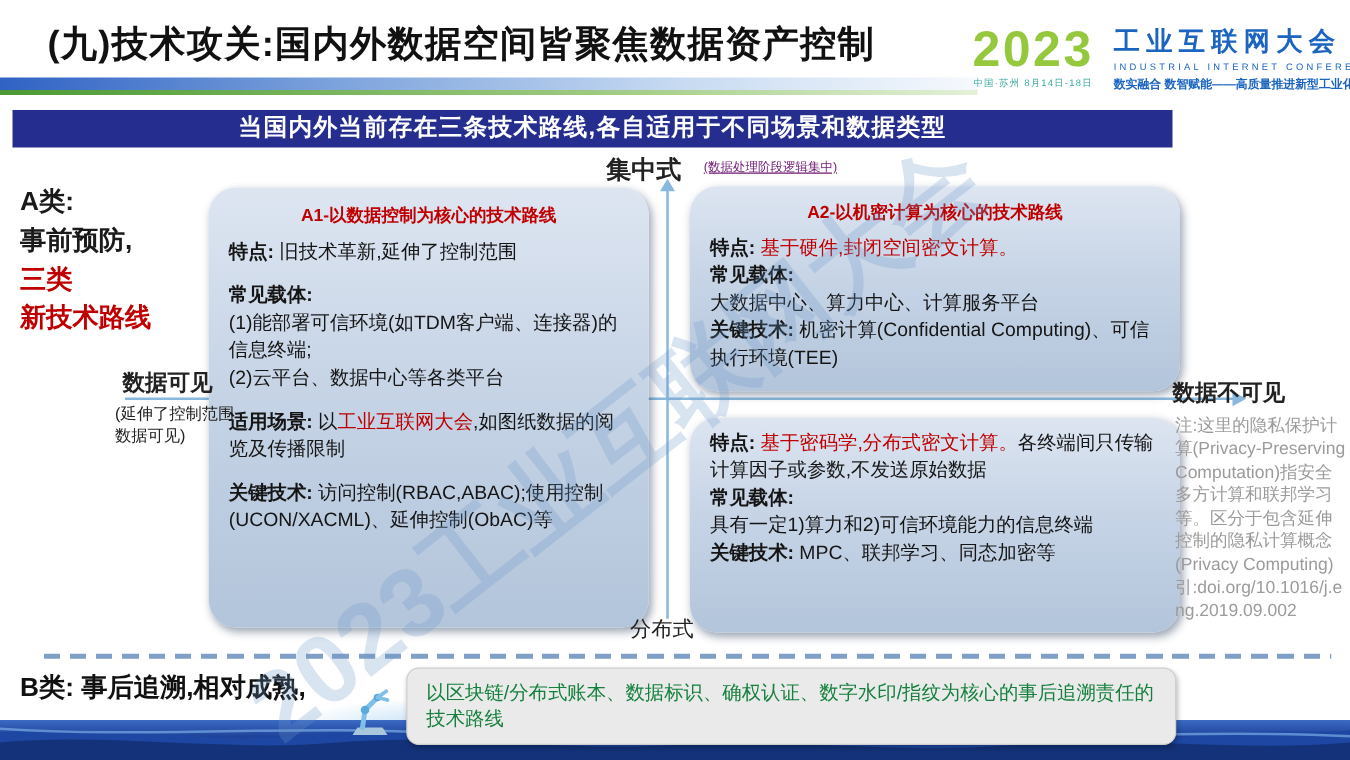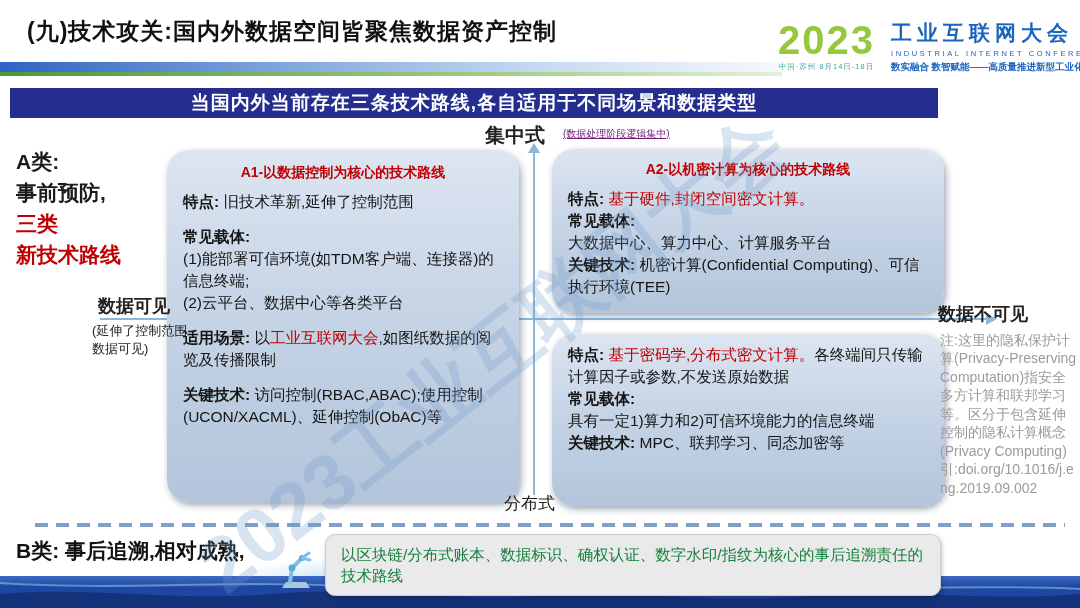--- a/index.html
+++ b/index.html
@@ -1,21 +1,21 @@
 <!DOCTYPE html>
 <html><head>
 <meta charset="utf-8">
 <style>
   html,body{margin:0;padding:0;}
   .slide{
     position:relative; width:1080px; height:608px; background:#ffffff;
     overflow:hidden; font-family:"Liberation Sans", sans-serif; color:#1a1a1a;
   }
   
-  .page-title{position:absolute; left:27px; top:16px; font-size:23px; font-weight:bold; color:#111; letter-spacing:1px;}
+  .page-title{position:absolute; left:38px; top:16px; font-size:29px; font-weight:bold; color:#111; letter-spacing:1px;}
   .stripe-blue{position:absolute; left:0; top:62px; width:782px; height:10px;
     background:linear-gradient(90deg,#2f62c4 0%,#7ea4dd 35%,#c8dbf2 70%,#f6f9fd 100%);}
   .stripe-green{position:absolute; left:0; top:72px; width:782px; height:4px;
     background:linear-gradient(90deg,#4c9a34 0%,#9cc97e 60%,#e4f1d8 100%);}
   .logo{position:absolute; left:778px; top:10px; width:298px; height:72px; display:flex; align-items:center;}
   .logo-left{text-align:center;}
   .logo-year{font-size:40px; font-weight:bold; color:#95c83d; letter-spacing:2px; line-height:40px;}
   .logo-venue{font-size:7.5px; color:#3aa79f; letter-spacing:1px; margin-top:2px;}
   .logo-sep{width:2px; height:54px; background:#2e75c8; margin:0 8px;}
   .logo-right{display:flex; flex-direction:column;}

